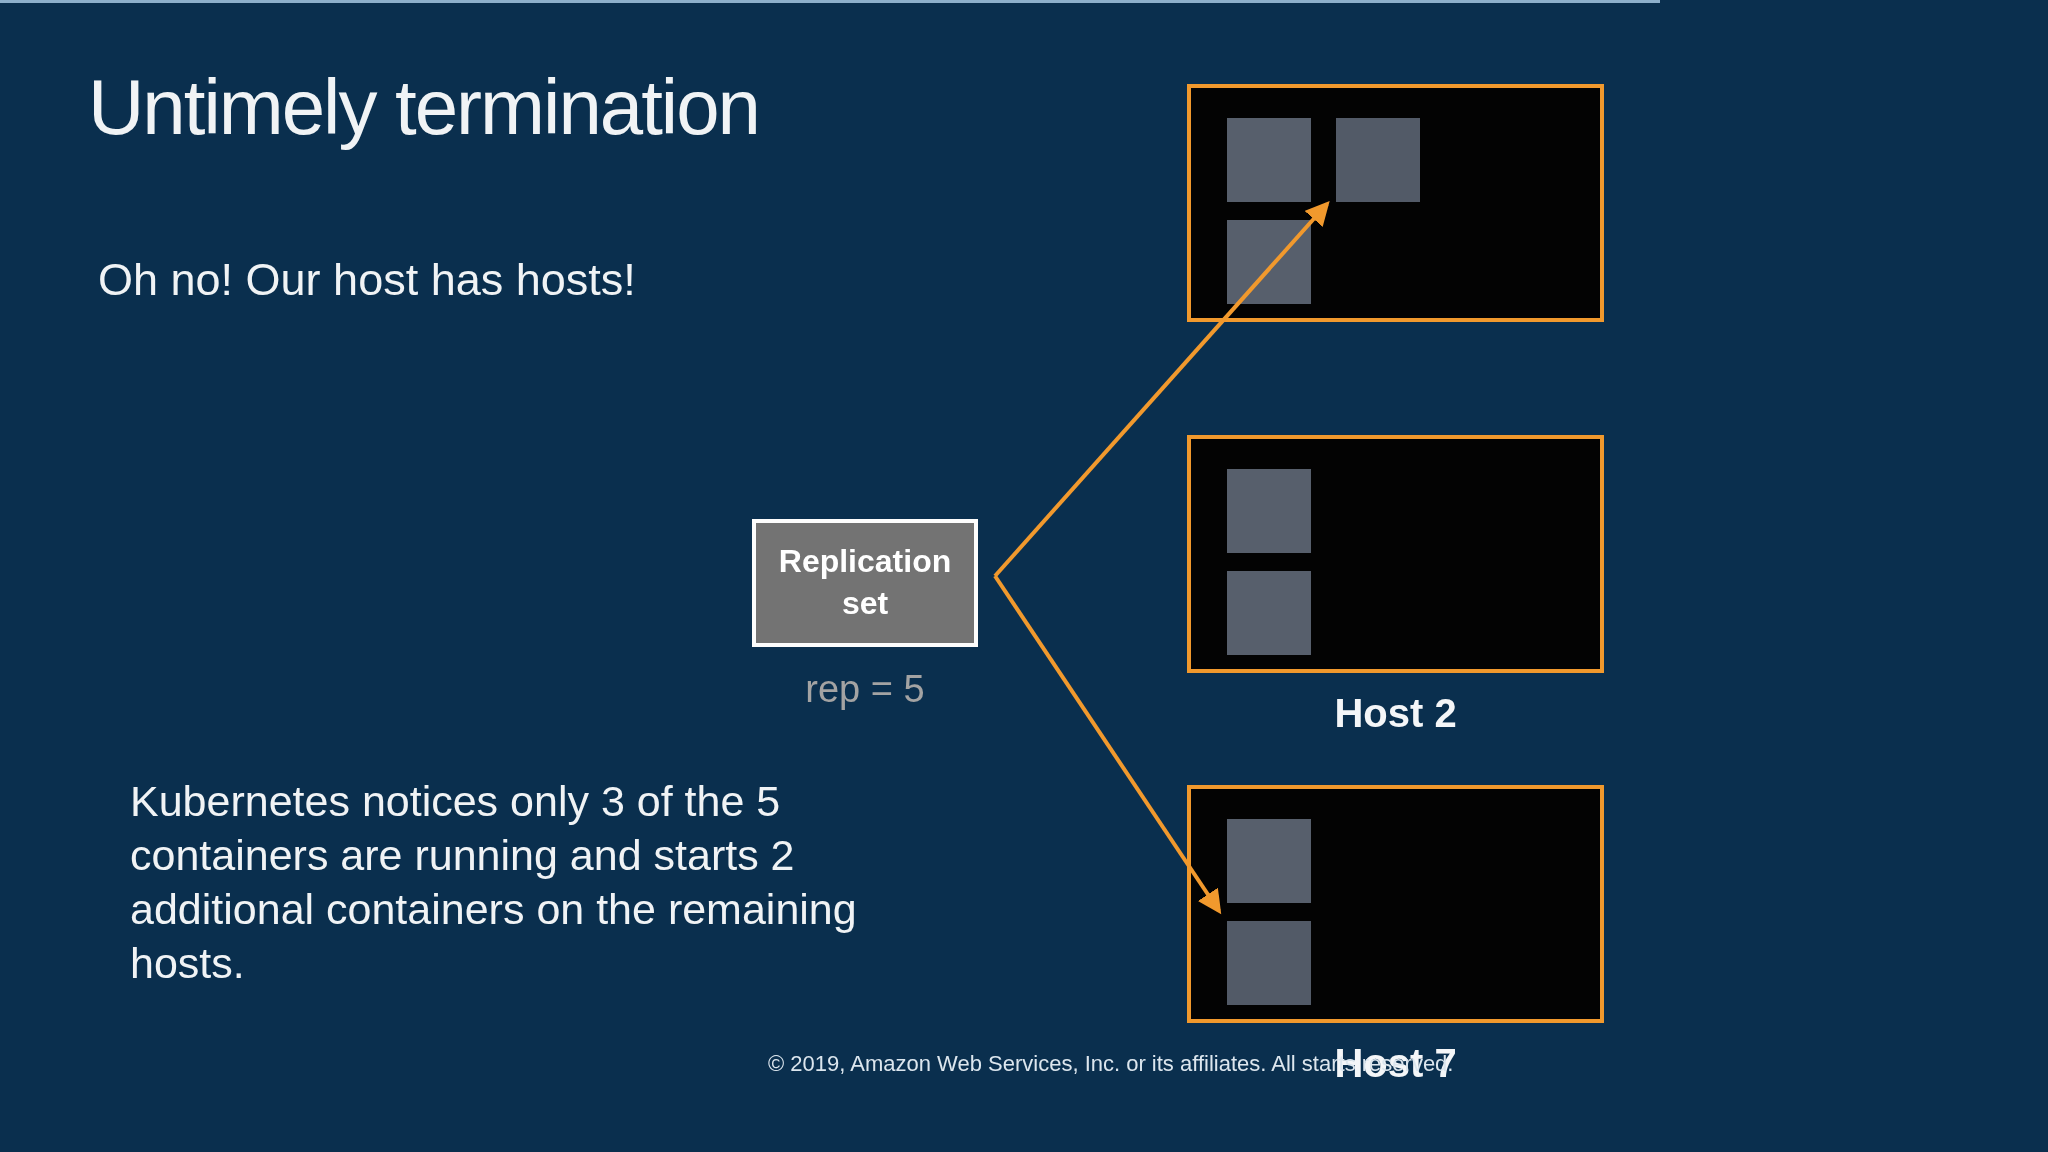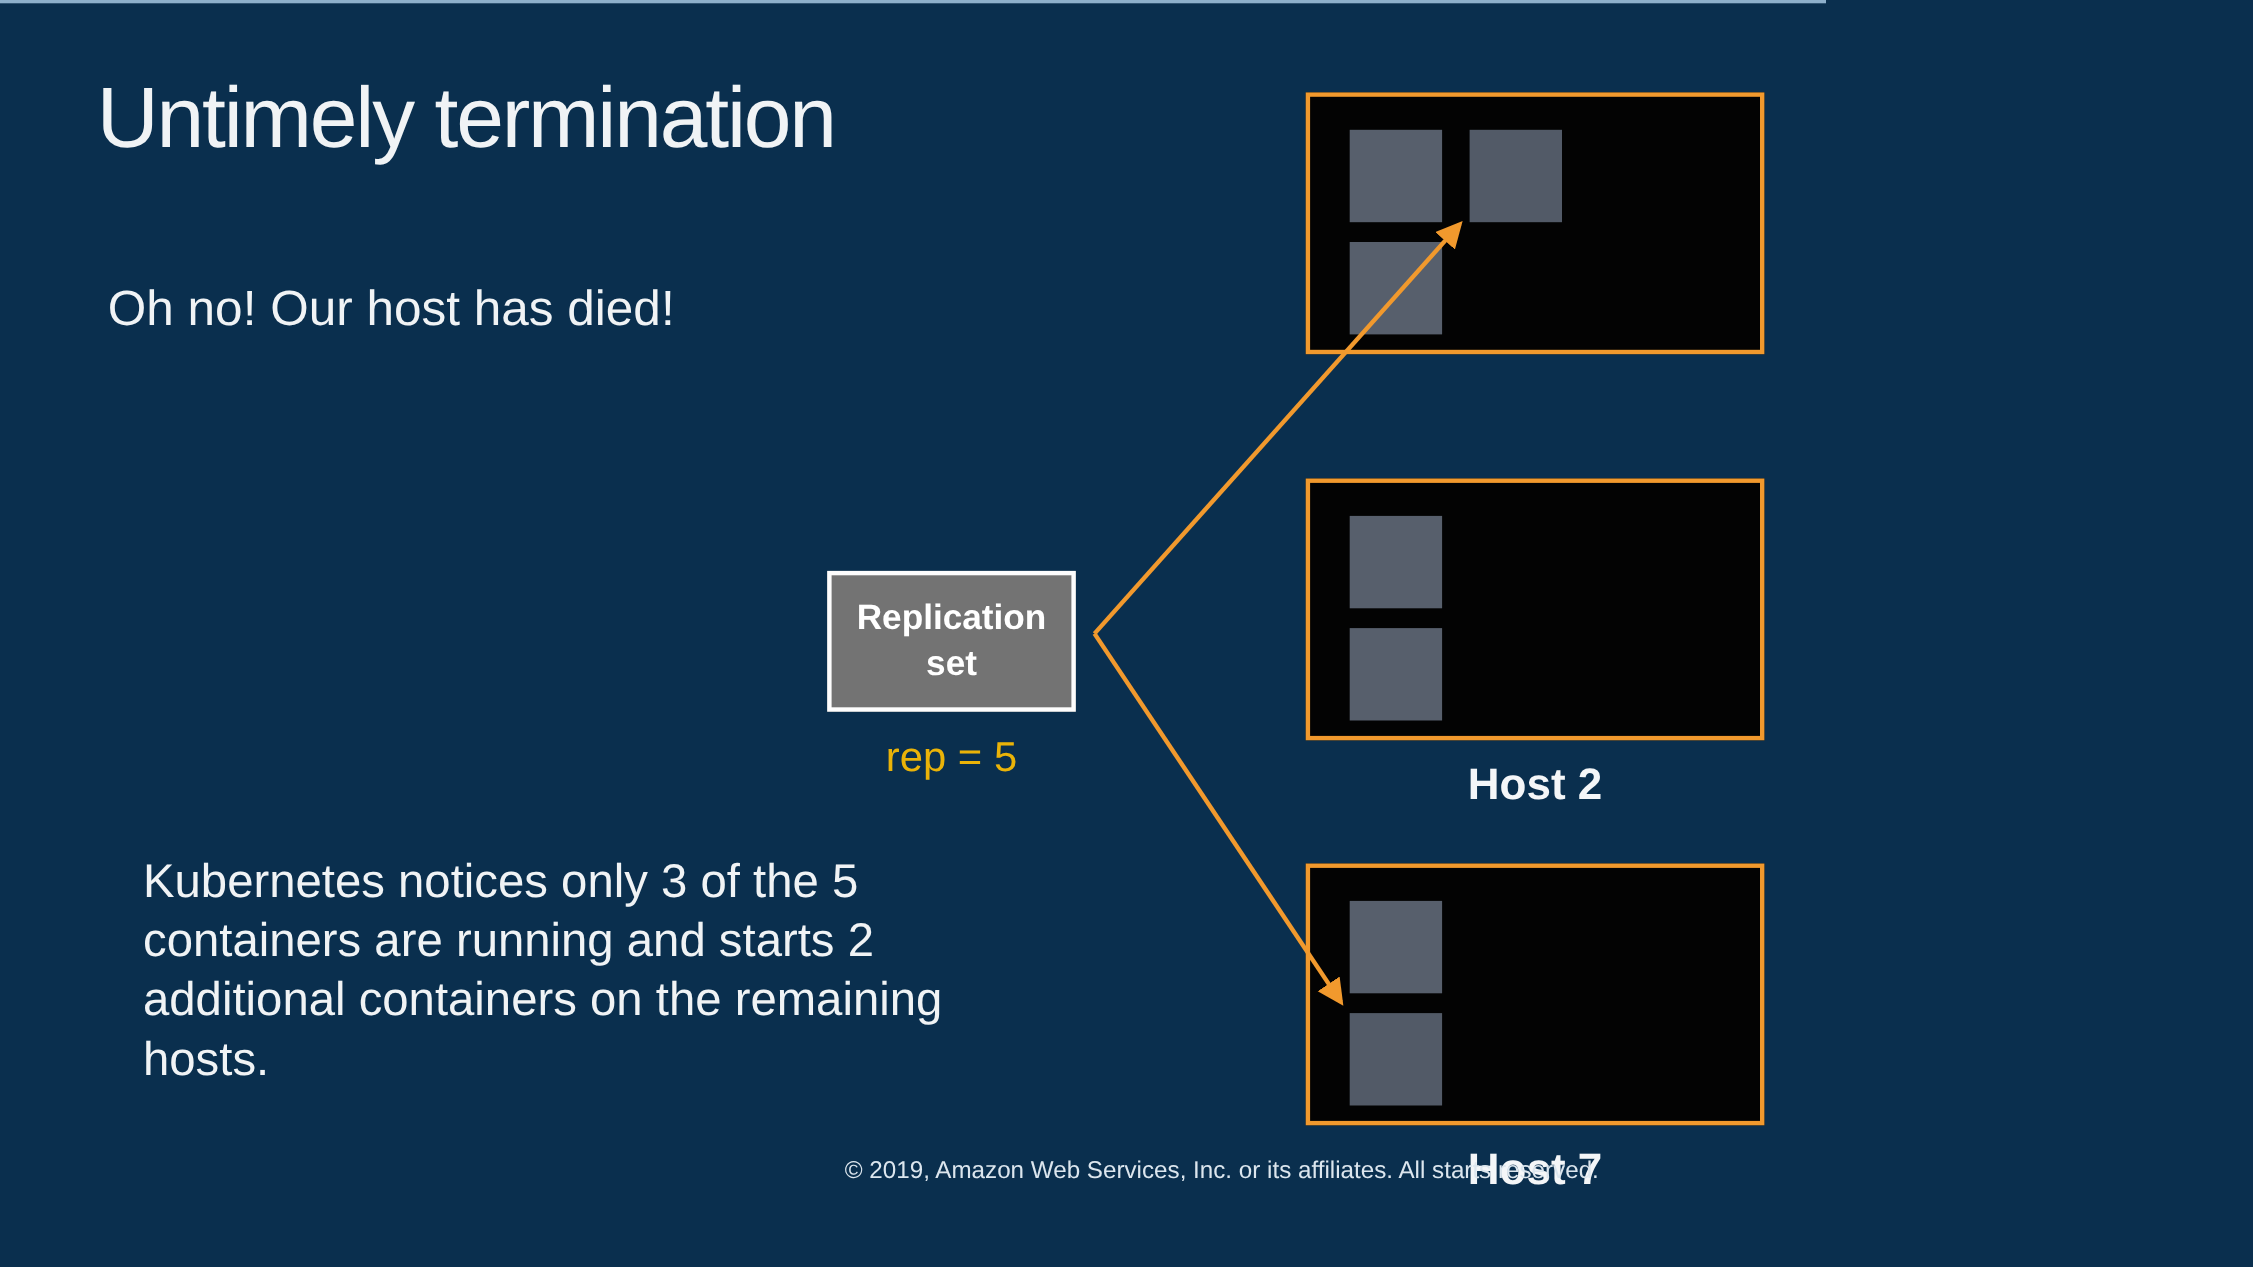--- a/index.html
+++ b/index.html
@@ -68,21 +68,21 @@
     font-size: 32px;
     font-weight: 700;
     line-height: 1.3;
     color: #FFFFFF;
     padding: 0 14px;
   }
   .rep-note {
     margin-top: 21px;
     font-size: 38px;
     font-weight: 400;
-    color: #eab308;
+    color: #a3a3a3;
   }
   .host-group {
     position: absolute;
     left: 1187px;
     width: 417px;
     text-align: center;
   }
   .host-group.h1 { top: 84px; }
   .host-group.h2 { top: 435px; }
   .host-group.h3 { top: 785px; }
@@ -144,21 +144,21 @@
   .aws-arrowhead { fill: #FFFFFF; }
 </style>
 </head>
 <body>
 
 <div class="slide">
   <div class="top-strip"></div>
 
   <div class="title">Untimely termination</div>
 
-  <div class="subtitle">Oh no! Our host has died!</div>
+  <div class="subtitle">Oh no! Our host has hosts!</div>
 
   <div class="body-text">Kubernetes notices only 3 of the 5
 containers are running and starts 2
 additional containers on the remaining
 hosts.</div>
 
   <div class="rep-group">
     <div class="rep-box">
       <span>Replication set</span>
     </div>

